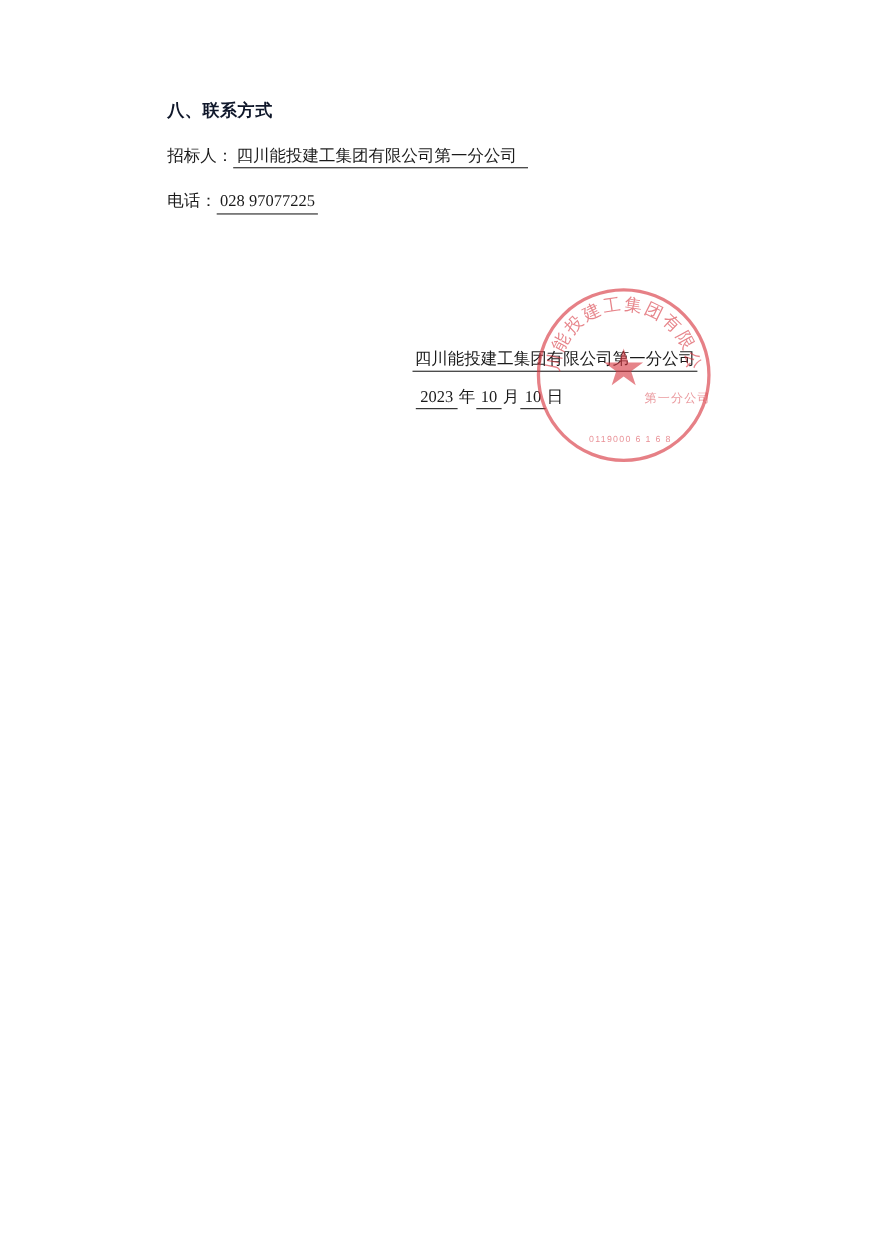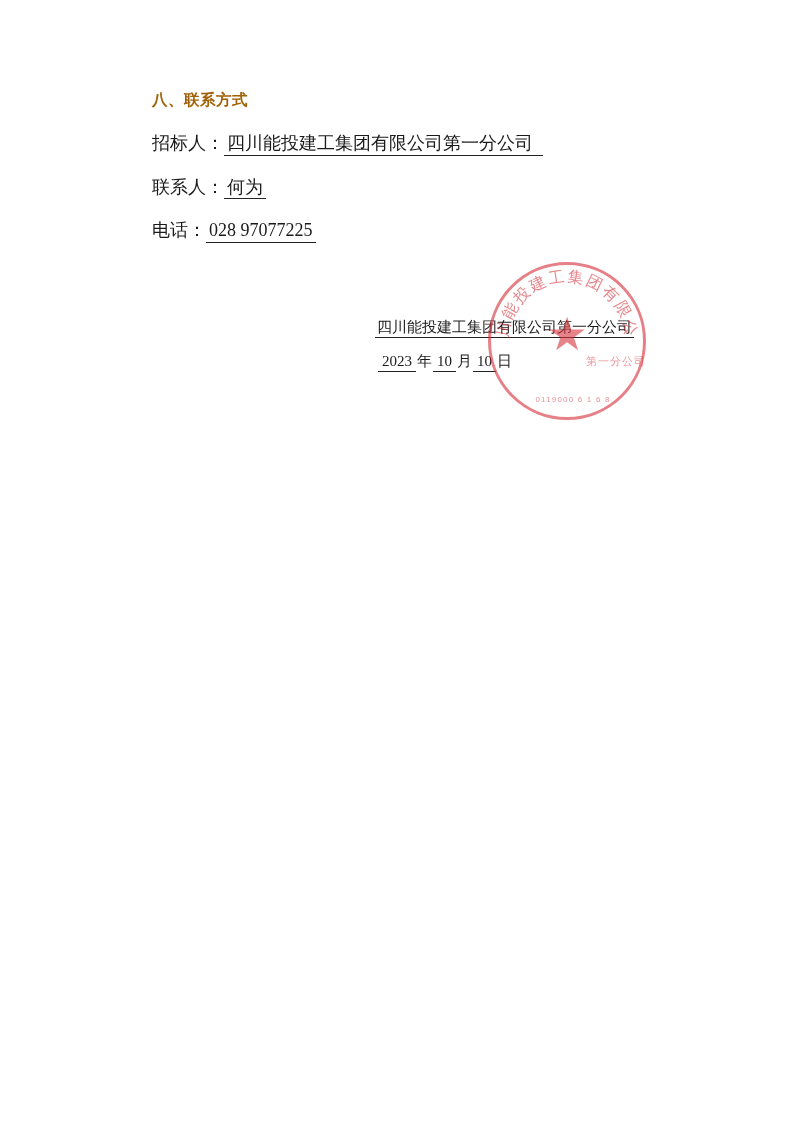--- a/index.html
+++ b/index.html
@@ -26,24 +26,24 @@
     left: 152px;
     top: 90px;
     width: 500px;
   }
   .section-title {
     font-family: "Liberation Sans", "DejaVu Sans", sans-serif;
     font-weight: bold;
     font-size: 15.5px;
     letter-spacing: 0.5px;
     margin: 0 0 22px 0;
-    color: #a16207;
+    color: #0f172a;
   }
   .field-row {
-    font-size: 18px;
+    font-size: 15px;
     line-height: 1.2;
     margin-bottom: 21px;
     white-space: nowrap;
   }
   .field-label {
     display: inline;
   }
   .field-value {
     display: inline-block;
     border-bottom: 1px solid #222;
@@ -146,23 +146,20 @@
 
   <div class="content">
 
     <h2 class="section-title">八、联系方式</h2>
 
     <div class="field-row">
       <span class="field-label">招标人：</span><span class="field-value wide">四川能投建工集团有限公司第一分公司</span>
     </div>
 
 
-    <div class="field-row">
-      <span class="field-label">联系人：</span><span class="field-value">何为</span>
-    </div>
 
     <div class="field-row">
       <span class="field-label">电话：</span><span class="field-value">028 97077225</span>
     </div>
 
   </div>
 
   <div class="signature-block">
     <span class="sig-company">四川能投建工集团有限公司第一分公司</span>
     <span class="sig-date">

